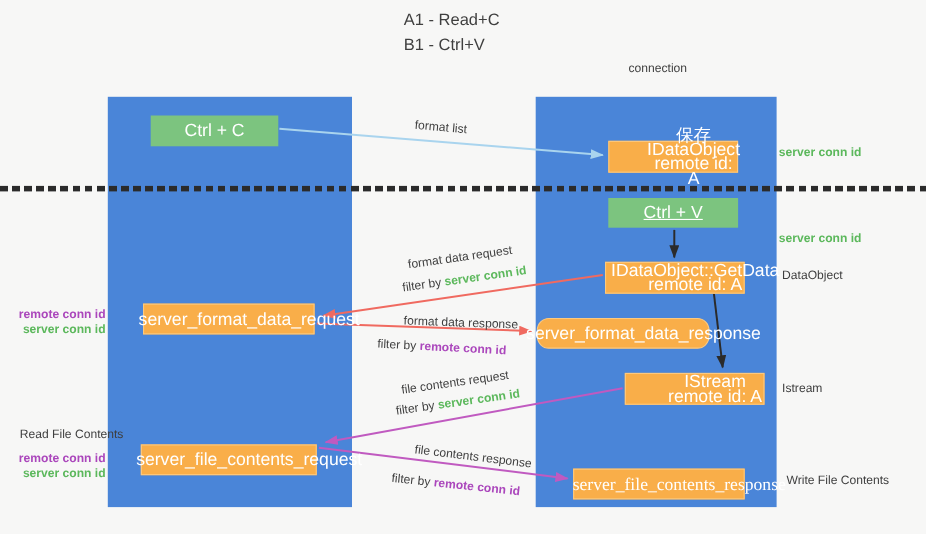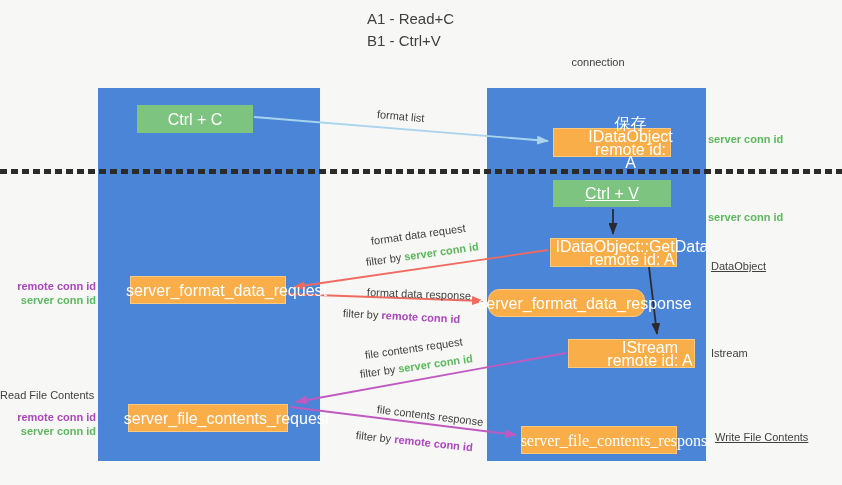--- a/index.html
+++ b/index.html
@@ -105,29 +105,29 @@
   </div>
   <div class="abs node node-orange" style="left:128px;top:404px;width:160px;height:28px;">
     <span>server_file_contents_request</span>
   </div>
   <div class="abs node node-orange" style="left:521px;top:426px;width:156px;height:28px;font-family:Liberation Serif, serif;">
     <span>server_file_contents_response</span>
   </div>
 
   <div class="abs side-label lbl-green" style="left:708px;top:133px;">server conn id</div>
   <div class="abs side-label lbl-green" style="left:708px;top:211px;">server conn id</div>
-  <div class="abs side-label lbl-dark" style="left:711px;top:260px;text-decoration:underline;">DataObject</div>
+  <div class="abs side-label lbl-dark" style="left:711px;top:245px;">DataObject</div>
   <div class="abs side-label lbl-dark" style="left:711px;top:347px;">Istream</div>
-  <div class="abs side-label lbl-dark" style="left:715px;top:431px;text-decoration:underline;">Write File Contents</div>
+  <div class="abs side-label lbl-dark" style="left:715px;top:431px;">Write File Contents</div>
 
   <div class="abs right-align" style="left:8px;top:279px;width:88px;">
     <div class="side-label lbl-purple">remote conn id</div>
     <div class="side-label lbl-green">server conn id</div>
   </div>
-  <div class="abs side-label lbl-dark" style="left:0;top:389px;width:92px;text-align:center;">Read File Contents</div>
+  <div class="abs side-label lbl-dark" style="left:18px;top:389px;width:92px;text-align:center;">Read File Contents</div>
   <div class="abs right-align" style="left:8px;top:410px;width:88px;">
     <div class="side-label lbl-purple">remote conn id</div>
     <div class="side-label lbl-green">server conn id</div>
   </div>
 
   <div class="abs edge-label" style="left:377px;top:108px;transform:rotate(5deg);">format list</div>
 
   <div class="abs edge-label" style="left:371px;top:235px;transform:rotate(-8deg);">format data request</div>
   <div class="abs edge-label" style="left:366px;top:256px;transform:rotate(-8deg);">
     <span>filter by</span>

